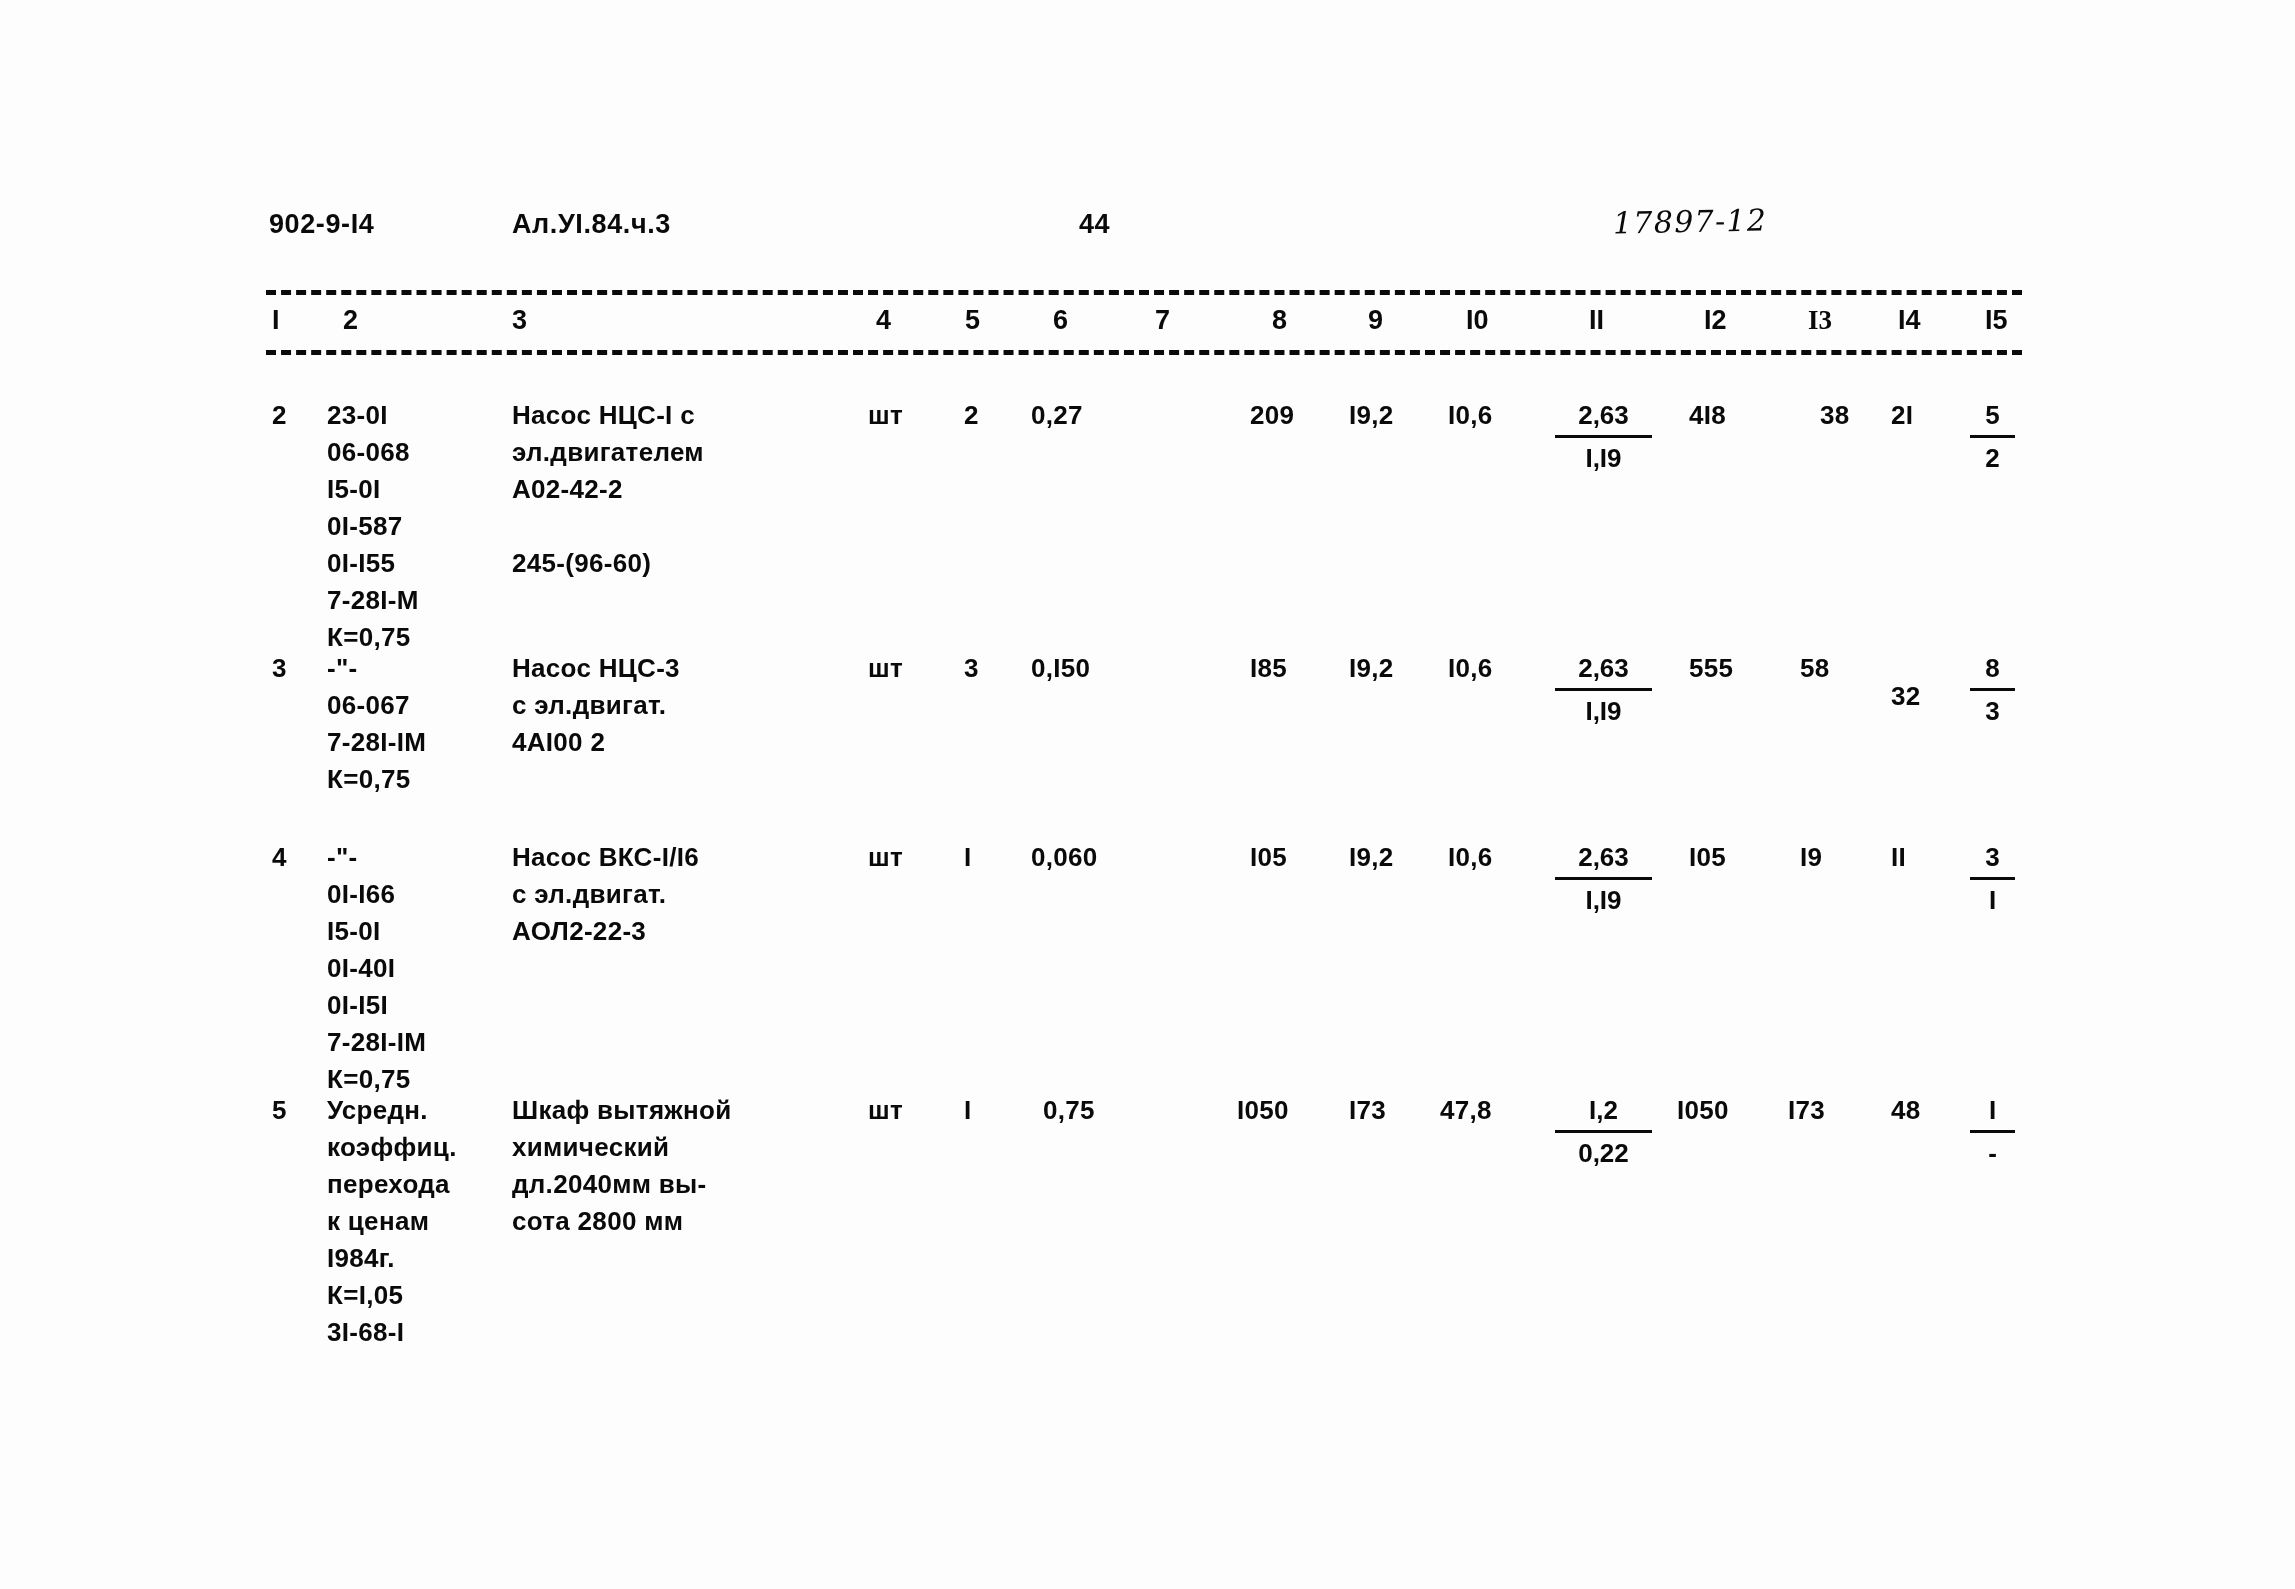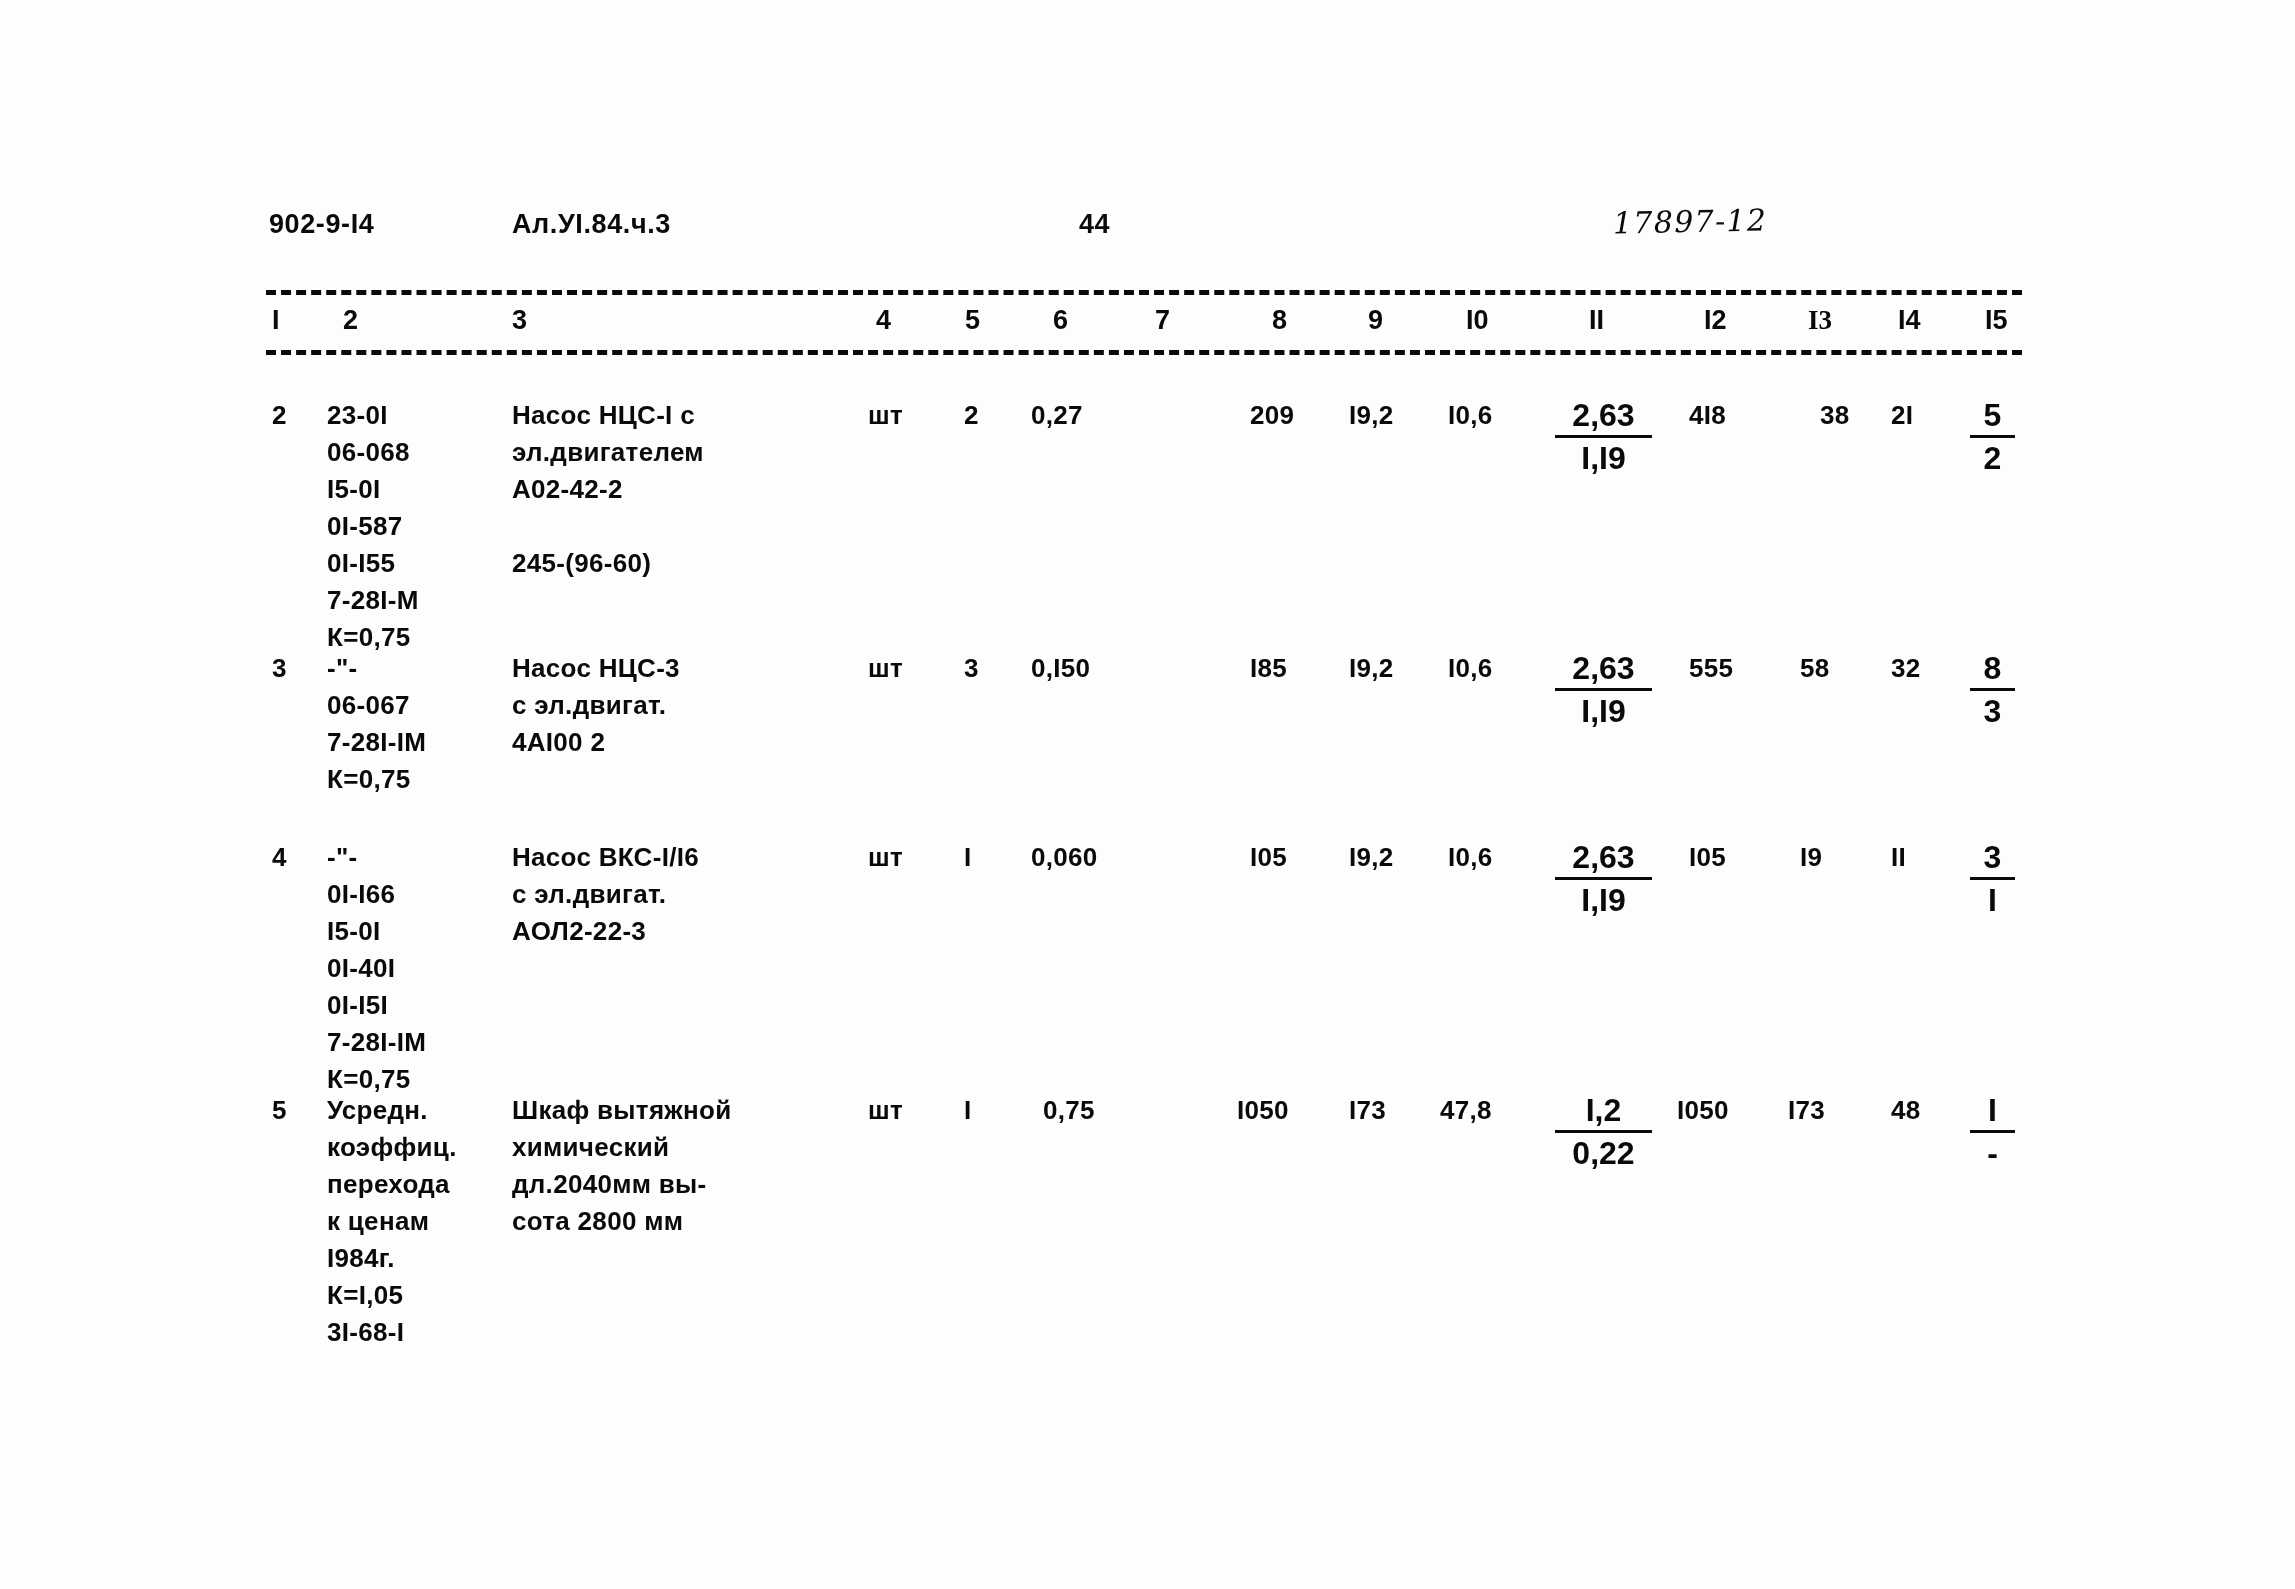--- a/index.html
+++ b/index.html
@@ -98,21 +98,21 @@
   .cell.serif {
     font-family: "Liberation Sans", "DejaVu Sans", sans-serif;
   }
 
   
   .frac {
     position: absolute;
     top: 0;
     font-family: "Liberation Sans", "DejaVu Sans", sans-serif;
     font-weight: bold;
-    font-size: 32px;
+    font-size: 26px;
     line-height: 37px;
     text-align: center;
     width: 97px;
   }
   .frac .numer {
     display: block;
     border-bottom: 3.9px solid #0a0a0a;
     padding-bottom: 1.3px;
   }
   .frac .denom {
@@ -203,21 +203,21 @@
       <span class="cell" style="left:1155px;"></span>
       <span class="cell" style="left:1250px;">I85</span>
       <span class="cell" style="left:1349px;">I9,2</span>
       <span class="cell" style="left:1448px;">I0,6</span>
       <span class="frac" style="left:1555px;">
         <span class="numer">2,63</span>
         <span class="denom">I,I9</span>
       </span>
       <span class="cell" style="left:1689px;">555</span>
       <span class="cell" style="left:1800px;">58</span>
-      <span class="cell" style="left:1891px;">32</span>
+      <span class="cell" style="left:1891px;margin-top:28px;">32</span>
       <span class="frac narrow" style="left:1970px;">
         <span class="numer">8</span>
         <span class="denom">3</span>
       </span>
     </div>
 
     <div class="row" style="top:839px;">
       <span class="cell" style="left:272px;">4</span>
       <span class="cell" style="left:327px;">-"-
 0I-I66

